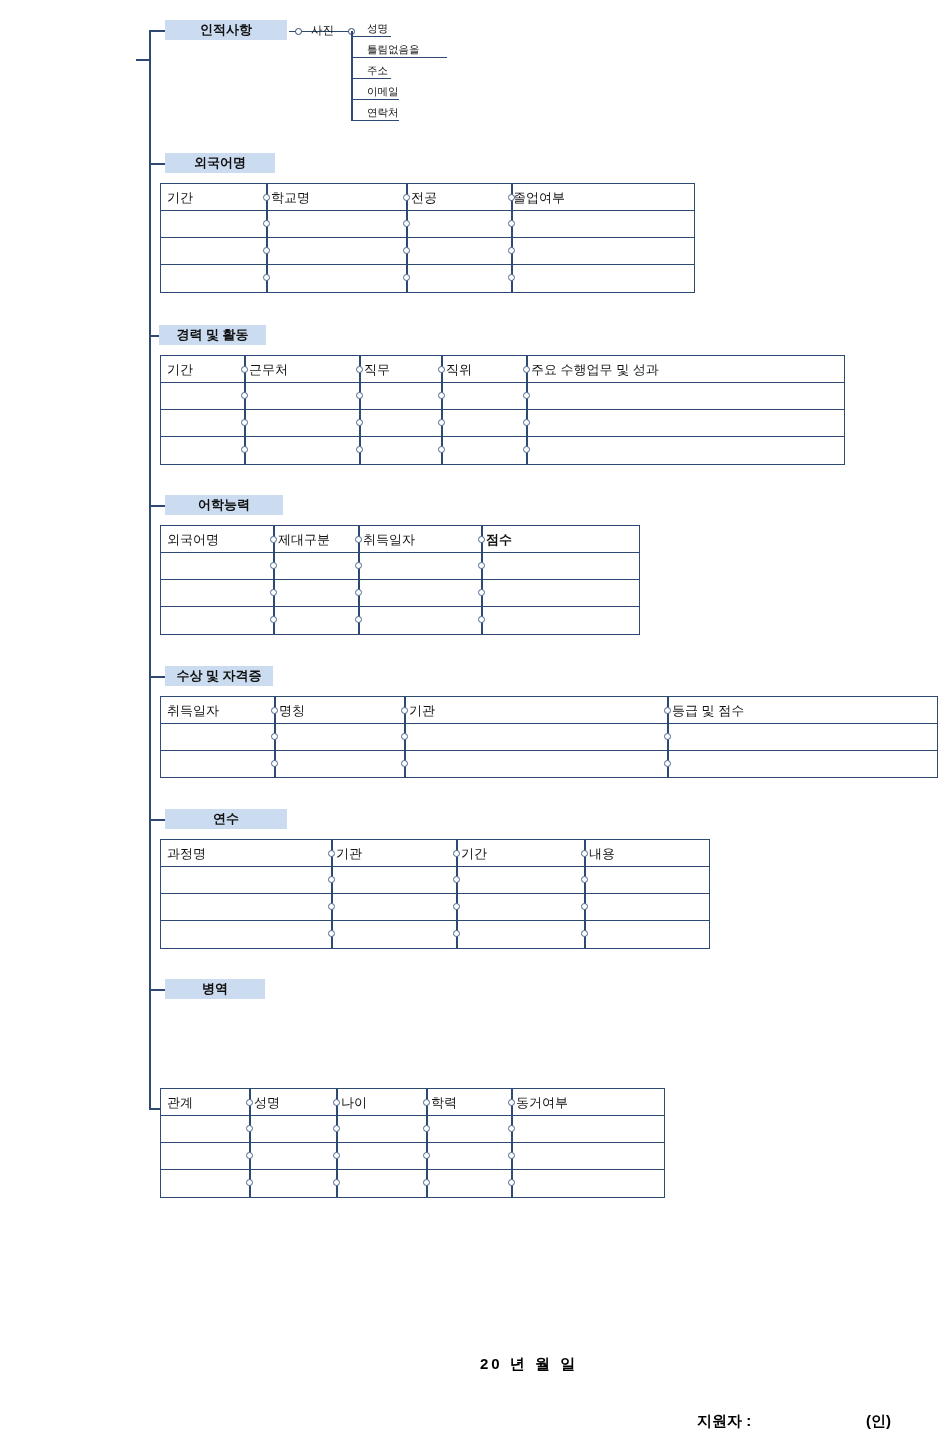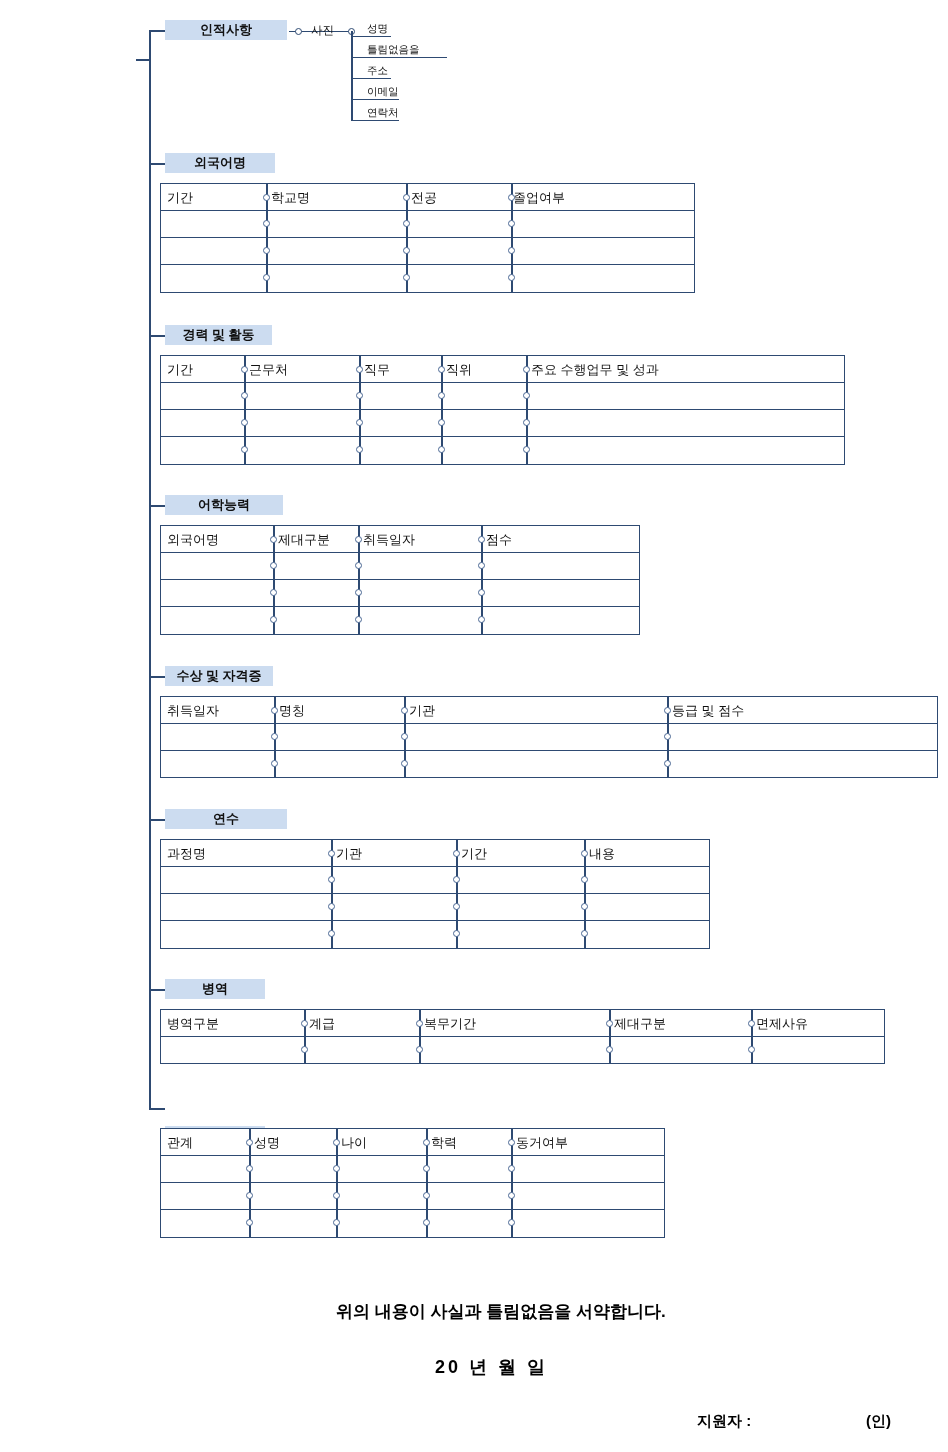--- a/index.html
+++ b/index.html
@@ -146,21 +146,21 @@
   }
 
   
   .foot {
     position: absolute;
     font-weight: bold;
     color: #000000;
     white-space: nowrap;
   }
   .foot-pledge { font-size: 17px; }
-  .foot-date   { font-size: 18px; letter-spacing: 3px; }
+  .foot-date   { font-size: 15px; letter-spacing: 3px; margin-left: 45px; }
   .foot-sign   { font-size: 15px; }
 </style>
 </head>
 <body>
 
 <div id="page">
 
 
   <div class="spine" style="left:136px; top:59px; width:15px; height:1.8px;"></div>
   <div class="spine" style="left:149px; top:30px; width:2.2px; height:1080px;"></div>
@@ -222,21 +222,21 @@
     <div class="coldot" style="left:347px; top:63px;"></div>
     <div class="coldot" style="left:347px; top:90px;"></div>
 
     <span class="hdr-cell" style="left:6px; top:5px;">기간</span>
     <span class="hdr-cell" style="left:110px; top:5px;">학교명</span>
     <span class="hdr-cell" style="left:250px; top:5px;">전공</span>
     <span class="hdr-cell" style="left:352px; top:5px;">졸업여부</span>
   </div>
 
   <div class="stub" style="left:151px; top:335px; width:14px;"></div>
-  <div class="sec-chip" style="left:165px; top:325px; width:107px;">
+  <div class="sec-chip" style="left:159px; top:325px; width:107px;">
     <span class="chip-text">경력 및 활동</span>
   </div>
   <div class="tbl" style="left:160px; top:355px; width:685px; height:110px;">
     <div class="rowline" style="top:26px;"></div>
     <div class="rowline" style="top:53px;"></div>
     <div class="rowline" style="top:80px;"></div>
 
     <div class="colline" style="left:83px;"></div>
     <div class="colline" style="left:198px;"></div>
     <div class="colline" style="left:280px;"></div>
@@ -293,21 +293,21 @@
     <div class="coldot" style="left:194px; top:90px;"></div>
 
     <div class="coldot" style="left:317px; top:10px;"></div>
     <div class="coldot" style="left:317px; top:36px;"></div>
     <div class="coldot" style="left:317px; top:63px;"></div>
     <div class="coldot" style="left:317px; top:90px;"></div>
 
     <span class="hdr-cell" style="left:6px; top:5px;">외국어명</span>
     <span class="hdr-cell" style="left:117px; top:5px;">제대구분</span>
     <span class="hdr-cell" style="left:202px; top:5px;">취득일자</span>
-    <span class="hdr-cell" style="left:325px; top:5px;">점수</span>
+    <span class="hdr-cell" style="left:325px; top:5px;font-weight:bold;">점수</span>
   </div>
 
   <div class="stub" style="left:151px; top:676px; width:14px;"></div>
   <div class="sec-chip" style="left:165px; top:666px; width:108px;">
     <span class="chip-text">수상 및 자격증</span>
   </div>
   <div class="tbl" style="left:160px; top:696px; width:778px; height:82px;">
     <div class="rowline" style="top:26px;"></div>
     <div class="rowline" style="top:53px;"></div>
 
@@ -364,52 +364,26 @@
     <span class="hdr-cell" style="left:6px; top:5px;">과정명</span>
     <span class="hdr-cell" style="left:175px; top:5px;">기관</span>
     <span class="hdr-cell" style="left:300px; top:5px;">기간</span>
     <span class="hdr-cell" style="left:428px; top:5px;">내용</span>
   </div>
 
   <div class="stub" style="left:151px; top:989px; width:14px;"></div>
   <div class="sec-chip" style="left:165px; top:979px; width:100px;">
     <span class="chip-text">병역</span>
   </div>
-  <div class="tbl" style="left:160px; top:1009px; width:725px; height:55px;">
-    <div class="rowline" style="top:26px;"></div>
-
-    <div class="colline" style="left:143px;"></div>
-    <div class="colline" style="left:258px;"></div>
-    <div class="colline" style="left:448px;"></div>
-    <div class="colline" style="left:590px;"></div>
-
-    <div class="coldot" style="left:140px; top:10px;"></div>
-    <div class="coldot" style="left:140px; top:36px;"></div>
-
-    <div class="coldot" style="left:255px; top:10px;"></div>
-    <div class="coldot" style="left:255px; top:36px;"></div>
-
-    <div class="coldot" style="left:445px; top:10px;"></div>
-    <div class="coldot" style="left:445px; top:36px;"></div>
-
-    <div class="coldot" style="left:587px; top:10px;"></div>
-    <div class="coldot" style="left:587px; top:36px;"></div>
-
-    <span class="hdr-cell" style="left:6px; top:5px;">병역구분</span>
-    <span class="hdr-cell" style="left:148px; top:5px;">계급</span>
-    <span class="hdr-cell" style="left:263px; top:5px;">복무기간</span>
-    <span class="hdr-cell" style="left:453px; top:5px;">제대구분</span>
-    <span class="hdr-cell" style="left:595px; top:5px;">면제사유</span>
-  </div>
 
   <div class="stub" style="left:151px; top:1108px; width:14px;"></div>
   <div class="sec-chip" style="left:165px; top:1126px; width:100px;">
     <span class="chip-text">가족관계</span>
   </div>
-  <div class="tbl" style="left:160px; top:1128px; width:505px; height:110px;">
+  <div class="tbl" style="left:160px; top:1088px; width:505px; height:110px;">
     <div class="rowline" style="top:26px;"></div>
     <div class="rowline" style="top:53px;"></div>
     <div class="rowline" style="top:80px;"></div>
 
     <div class="colline" style="left:88px;"></div>
     <div class="colline" style="left:175px;"></div>
     <div class="colline" style="left:265px;"></div>
     <div class="colline" style="left:350px;"></div>
 
     <div class="coldot" style="left:85px; top:10px;"></div>
@@ -432,18 +406,17 @@
     <div class="coldot" style="left:347px; top:63px;"></div>
     <div class="coldot" style="left:347px; top:90px;"></div>
 
     <span class="hdr-cell" style="left:6px; top:5px;">관계</span>
     <span class="hdr-cell" style="left:93px; top:5px;">성명</span>
     <span class="hdr-cell" style="left:180px; top:5px;">나이</span>
     <span class="hdr-cell" style="left:270px; top:5px;">학력</span>
     <span class="hdr-cell" style="left:355px; top:5px;">동거여부</span>
   </div>
 
-  <div class="foot foot-pledge" style="left:336px; top:1300px;">위의 내용이 사실과 틀림없음을 서약합니다.</div>
   <div class="foot foot-date" style="left:435px; top:1355px;">20  년    월   일</div>
   <div class="foot foot-sign" style="left:697px; top:1412px;">지원자 :</div>
   <div class="foot foot-sign" style="left:866px; top:1412px;">(인)</div>
 
 </div>
 
 </body></html>

